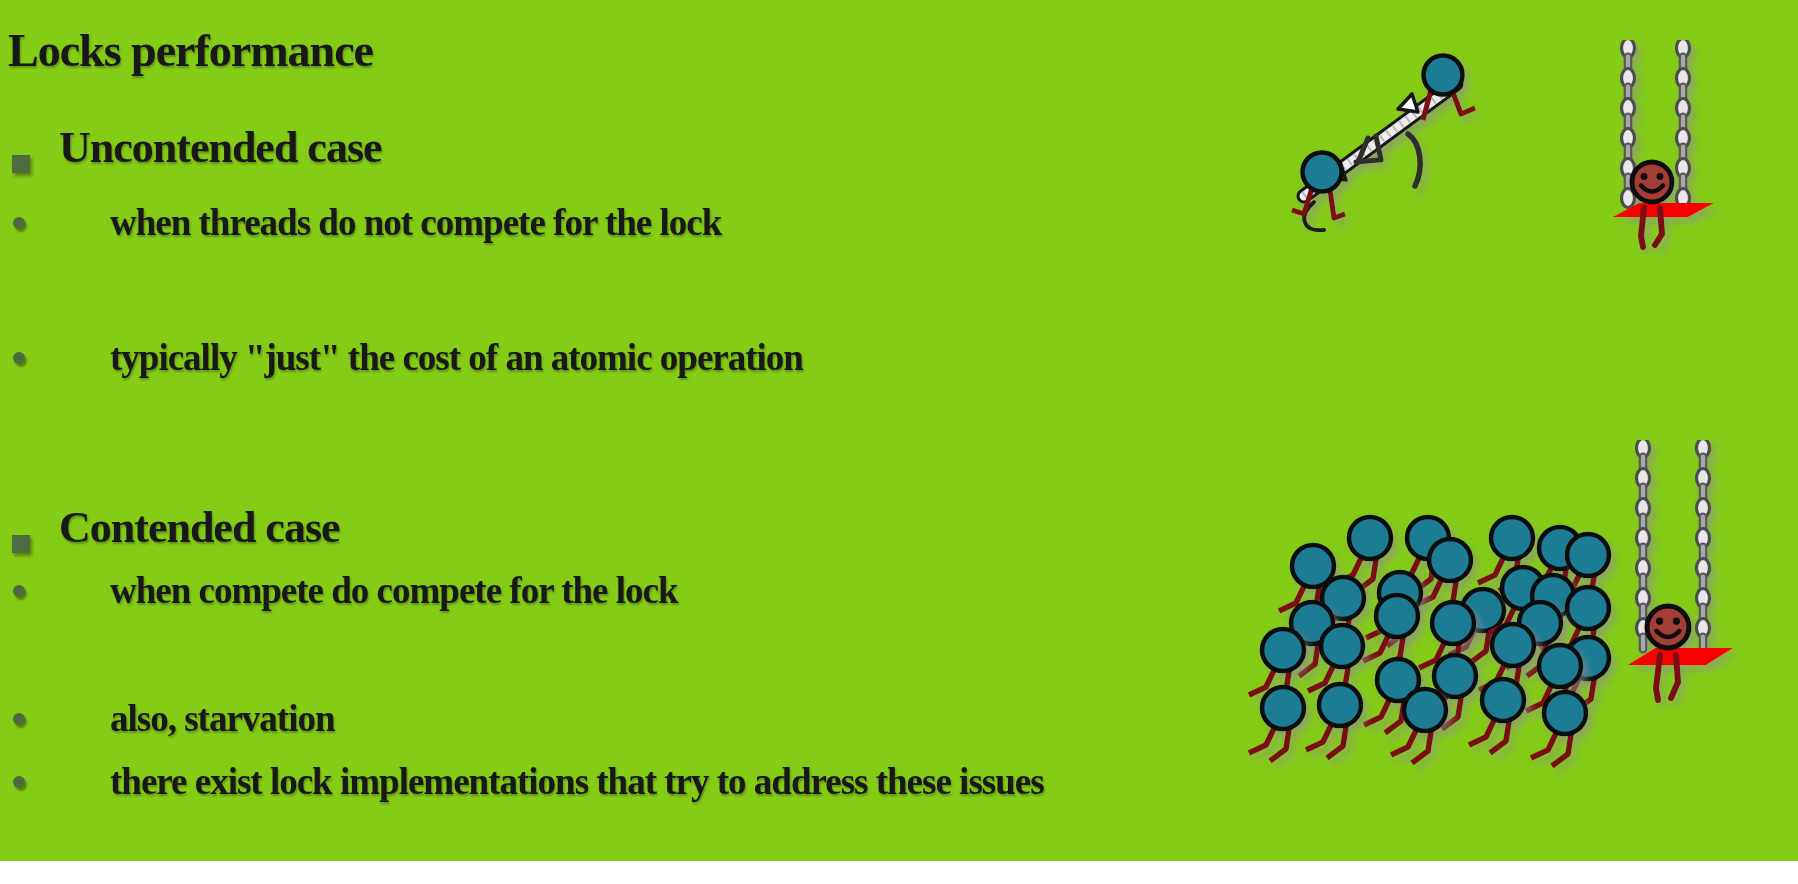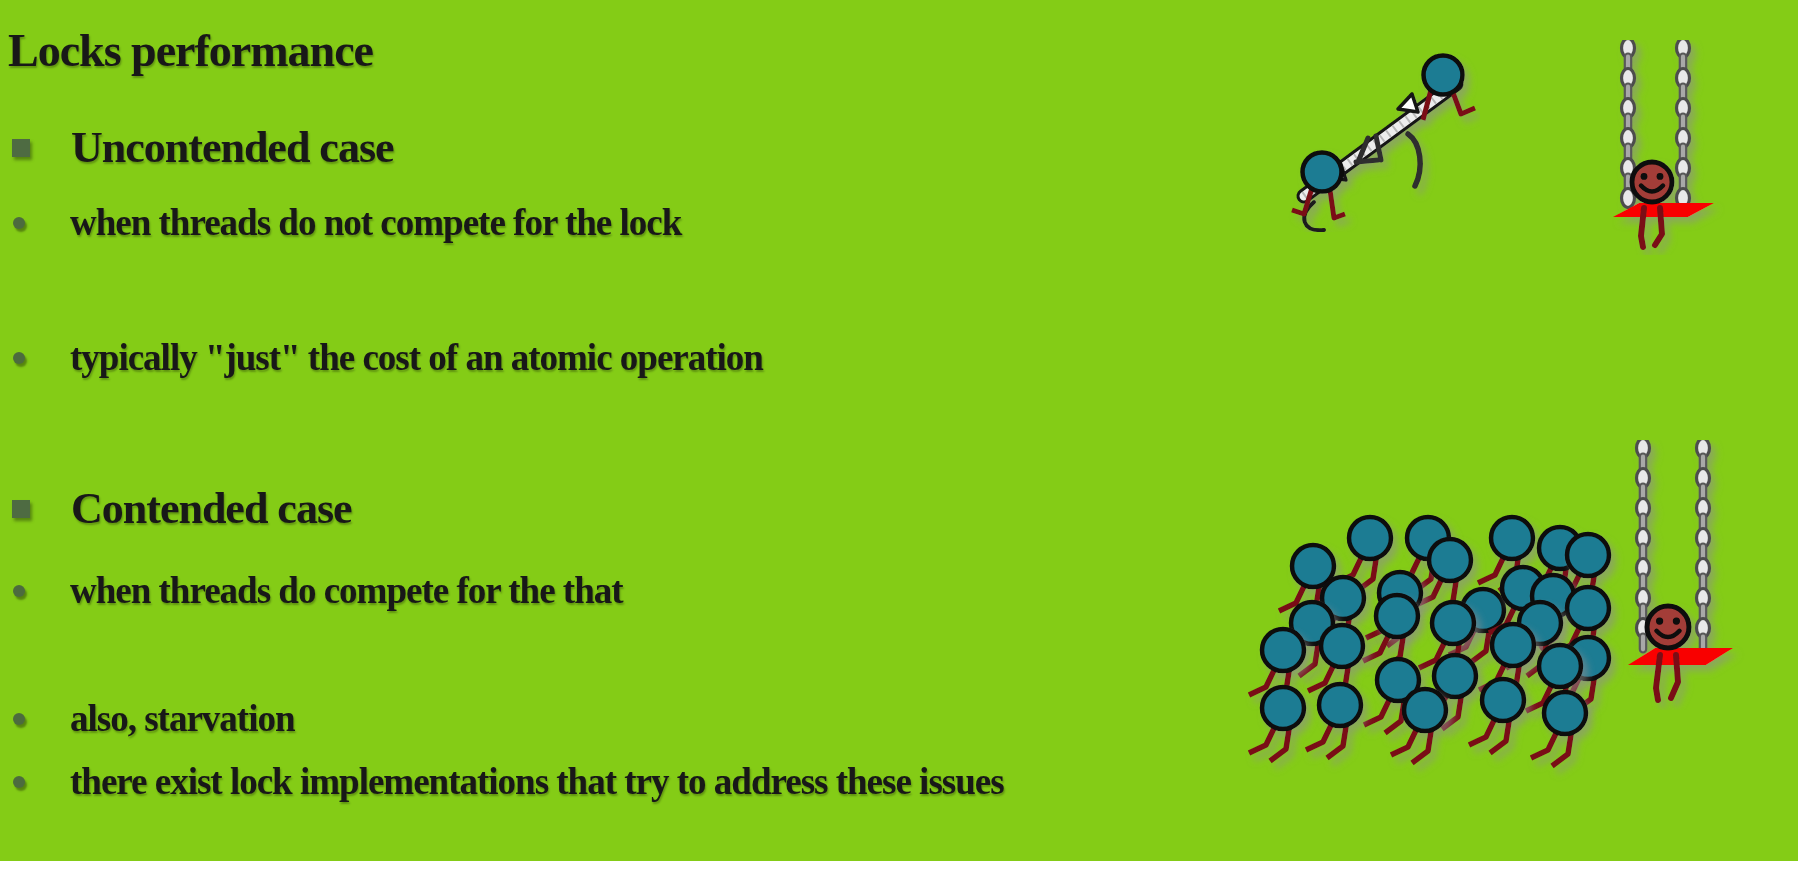--- a/index.html
+++ b/index.html
@@ -5,37 +5,37 @@
   html,body{margin:0;padding:0;background:#ffffff;}
   .slide{
     position:relative; width:1798px; height:861px; background:#84cc16;
     overflow:hidden; font-family:Liberation Serif, serif; color:#181818;
   }
   .title{
     position:absolute; left:8px; top:24px;
     font-size:46px; font-weight:700; letter-spacing:-1px;
     text-shadow:1px 2px 2px rgba(0,0,0,.28); white-space:nowrap;
   }
-  .h-row{ position:absolute; left:12px; display:flex; align-items:center;gap:12px; }
+  .h-row{ position:absolute; left:12px; display:flex; align-items:flex-end; }
   .sq{
     width:18px; height:18px; flex:none; margin-right:29px;
     box-shadow:2px 3px 3px rgba(0,0,0,.35);
   }
   .h-text{
     font-size:44px; font-weight:700; letter-spacing:-1px;
     text-shadow:1px 2px 2px rgba(0,0,0,.28); white-space:nowrap;
   }
   .li{ position:absolute; left:13px; display:flex; align-items:center; }
   .dot{
     width:12px; height:12px; border-radius:50%; flex:none; margin-right:45px;
     box-shadow:2px 3px 2px rgba(0,0,0,.35);
   }
   .li-text{
     font-size:37px; font-weight:700; letter-spacing:-1px;
-    text-shadow:1px 2px 2px rgba(0,0,0,.28); white-space:nowrap;
+    text-shadow:1px 2px 2px rgba(0,0,0,.28); white-space:nowrap;margin-left:40px;
   }
   .art{ position:absolute; }
   .art svg{ display:block; width:100%; height:100%; }
 </style>
 </head>
 <body>
 
 <div class="slide">
 
   <div class="title">Locks performance</div>
@@ -46,27 +46,27 @@
   </div>
   <div class="li" style="top:201px">
     <span class="dot" style="background: rgb(76, 107, 62);"></span>
     <span class="li-text">when threads do not compete for the lock</span>
   </div>
   <div class="li" style="top:336px">
     <span class="dot" style="background: rgb(76, 107, 62);"></span>
     <span class="li-text">typically "just" the cost of an atomic operation</span>
   </div>
 
-  <div class="h-row" style="top:483px">
+  <div class="h-row" style="top:502px">
     <span class="sq" style="background: rgb(78, 107, 66);"></span>
     <span class="h-text">Contended case</span>
   </div>
   <div class="li" style="top:569px">
     <span class="dot" style="background: rgb(76, 107, 62);"></span>
-    <span class="li-text">when threads do compete for the that</span>
+    <span class="li-text">when compete do compete for the lock</span>
   </div>
   <div class="li" style="top:760px">
     <span class="dot" style="background: rgb(76, 107, 62);"></span>
     <span class="li-text">there exist lock implementations that try to address these issues</span>
   </div>
   <div class="li" style="top:697px">
     <span class="dot" style="background: rgb(76, 107, 62);"></span>
     <span class="li-text">also, starvation</span>
   </div>
 

